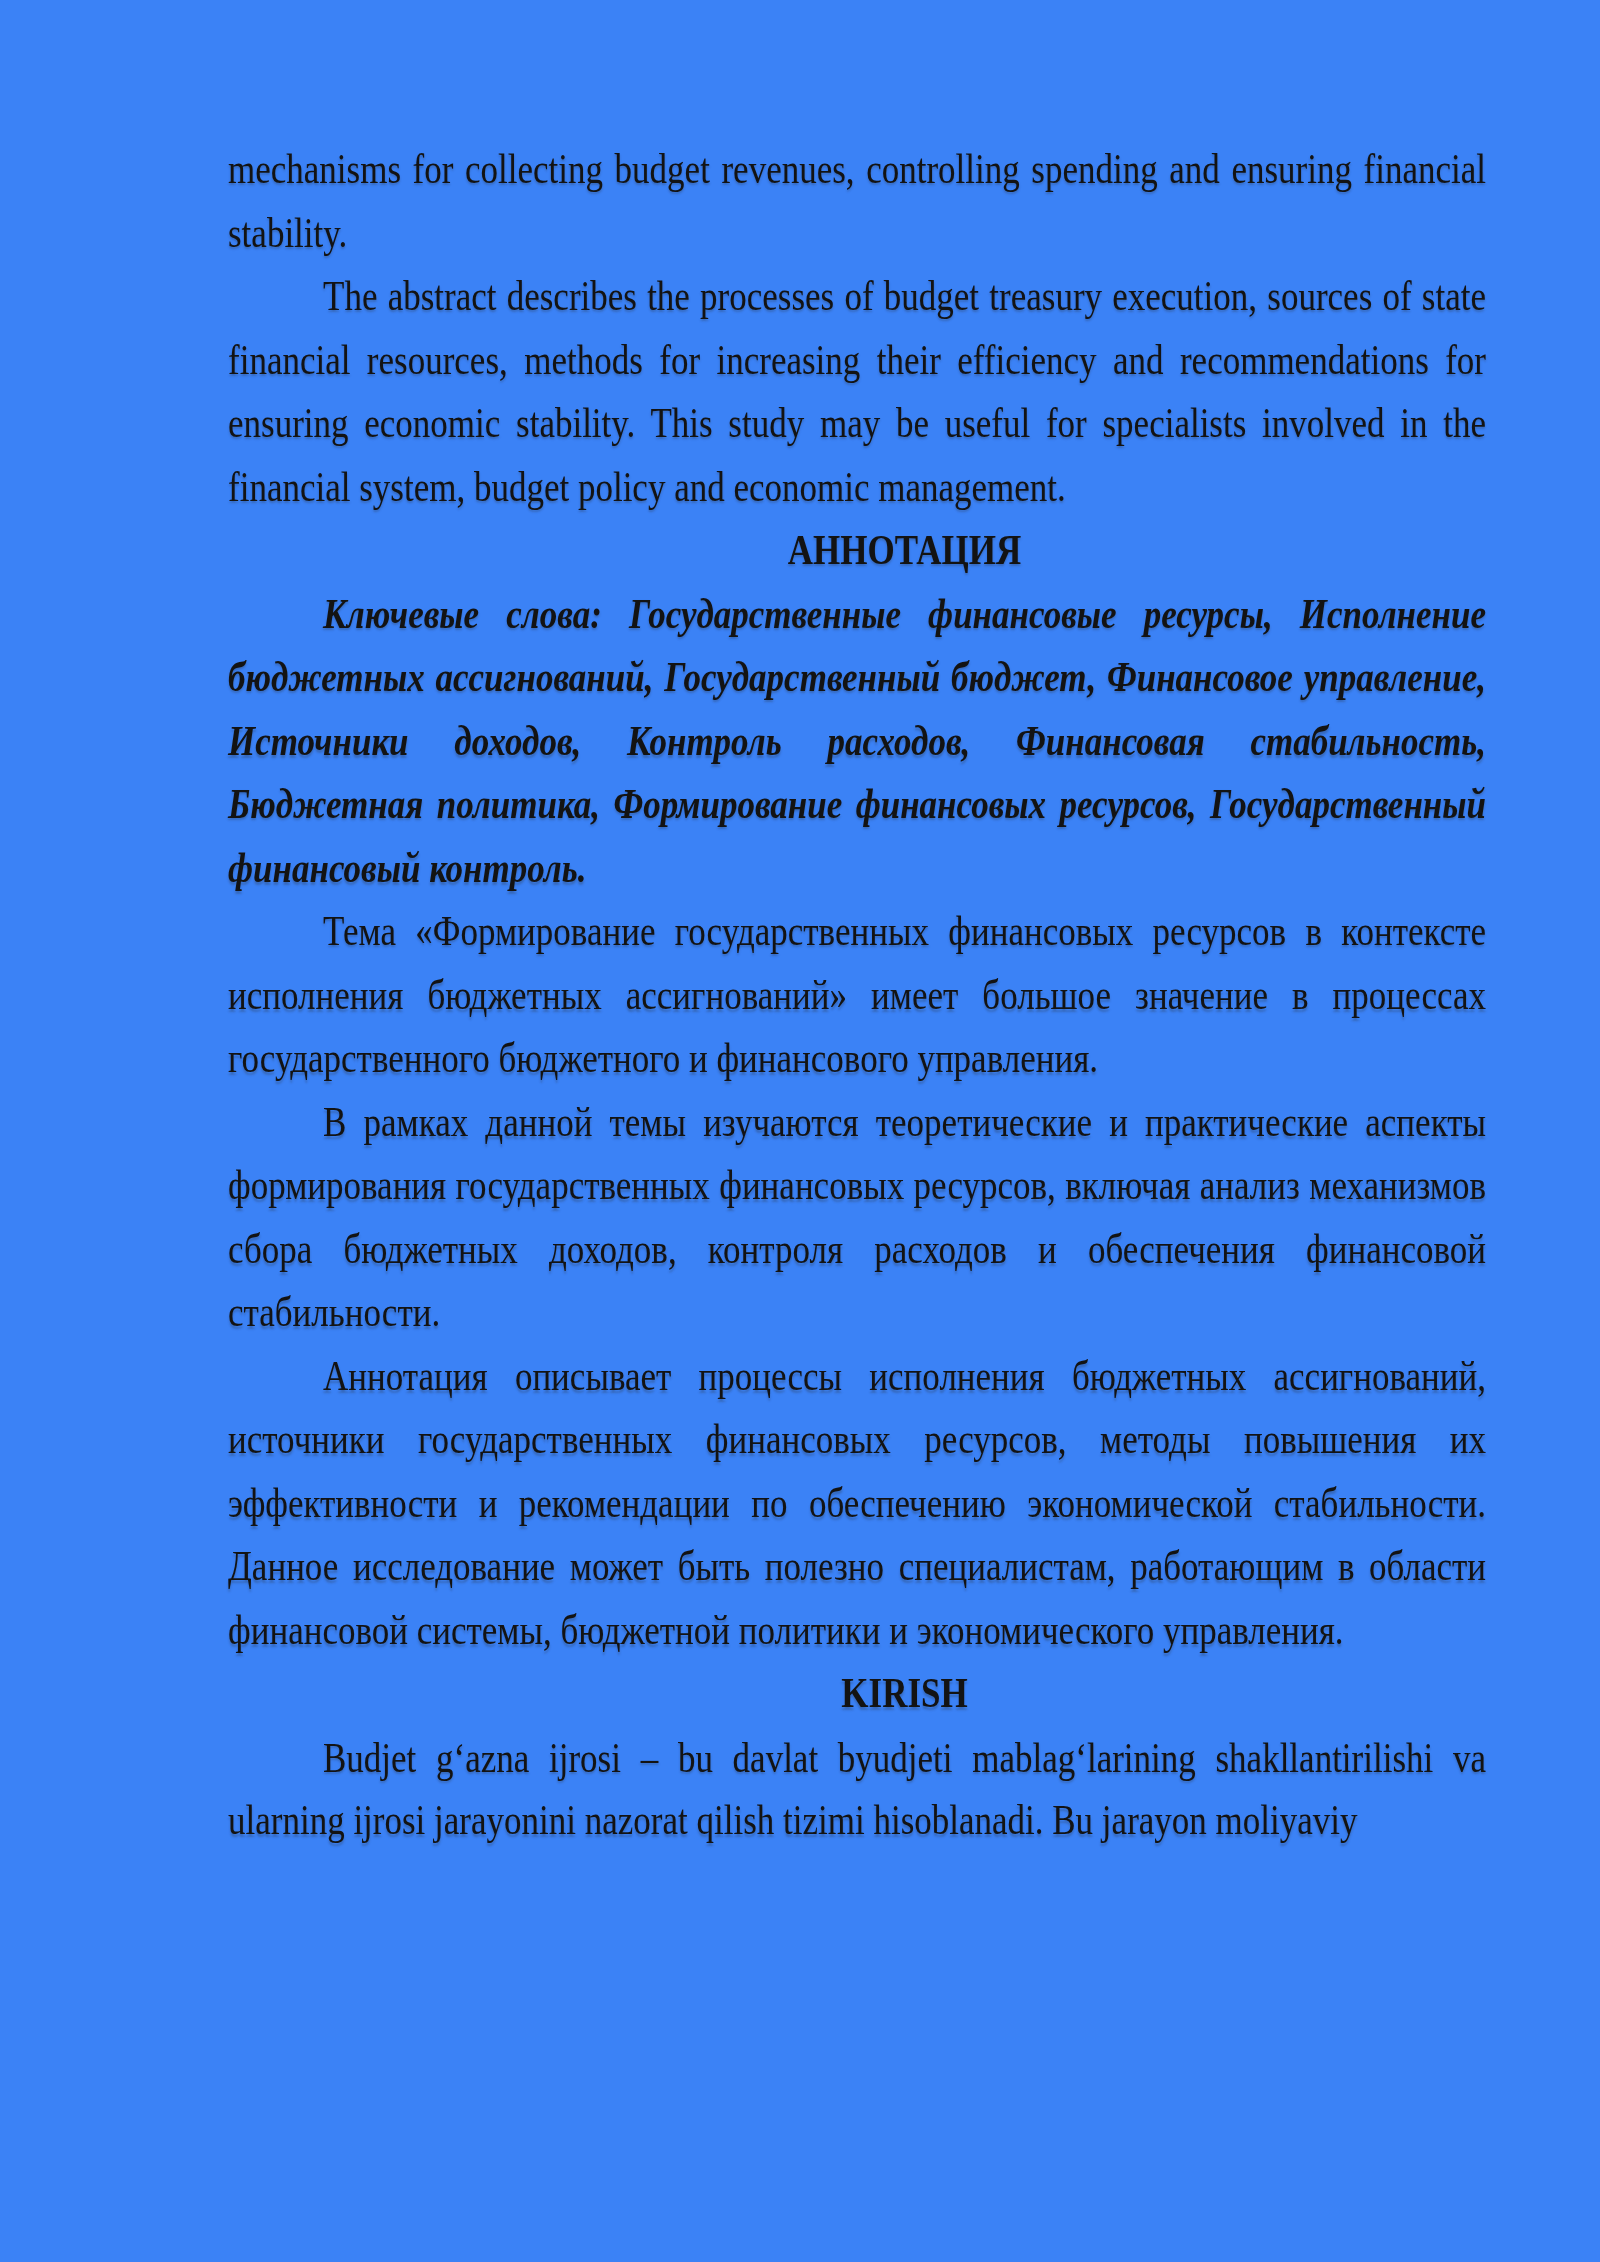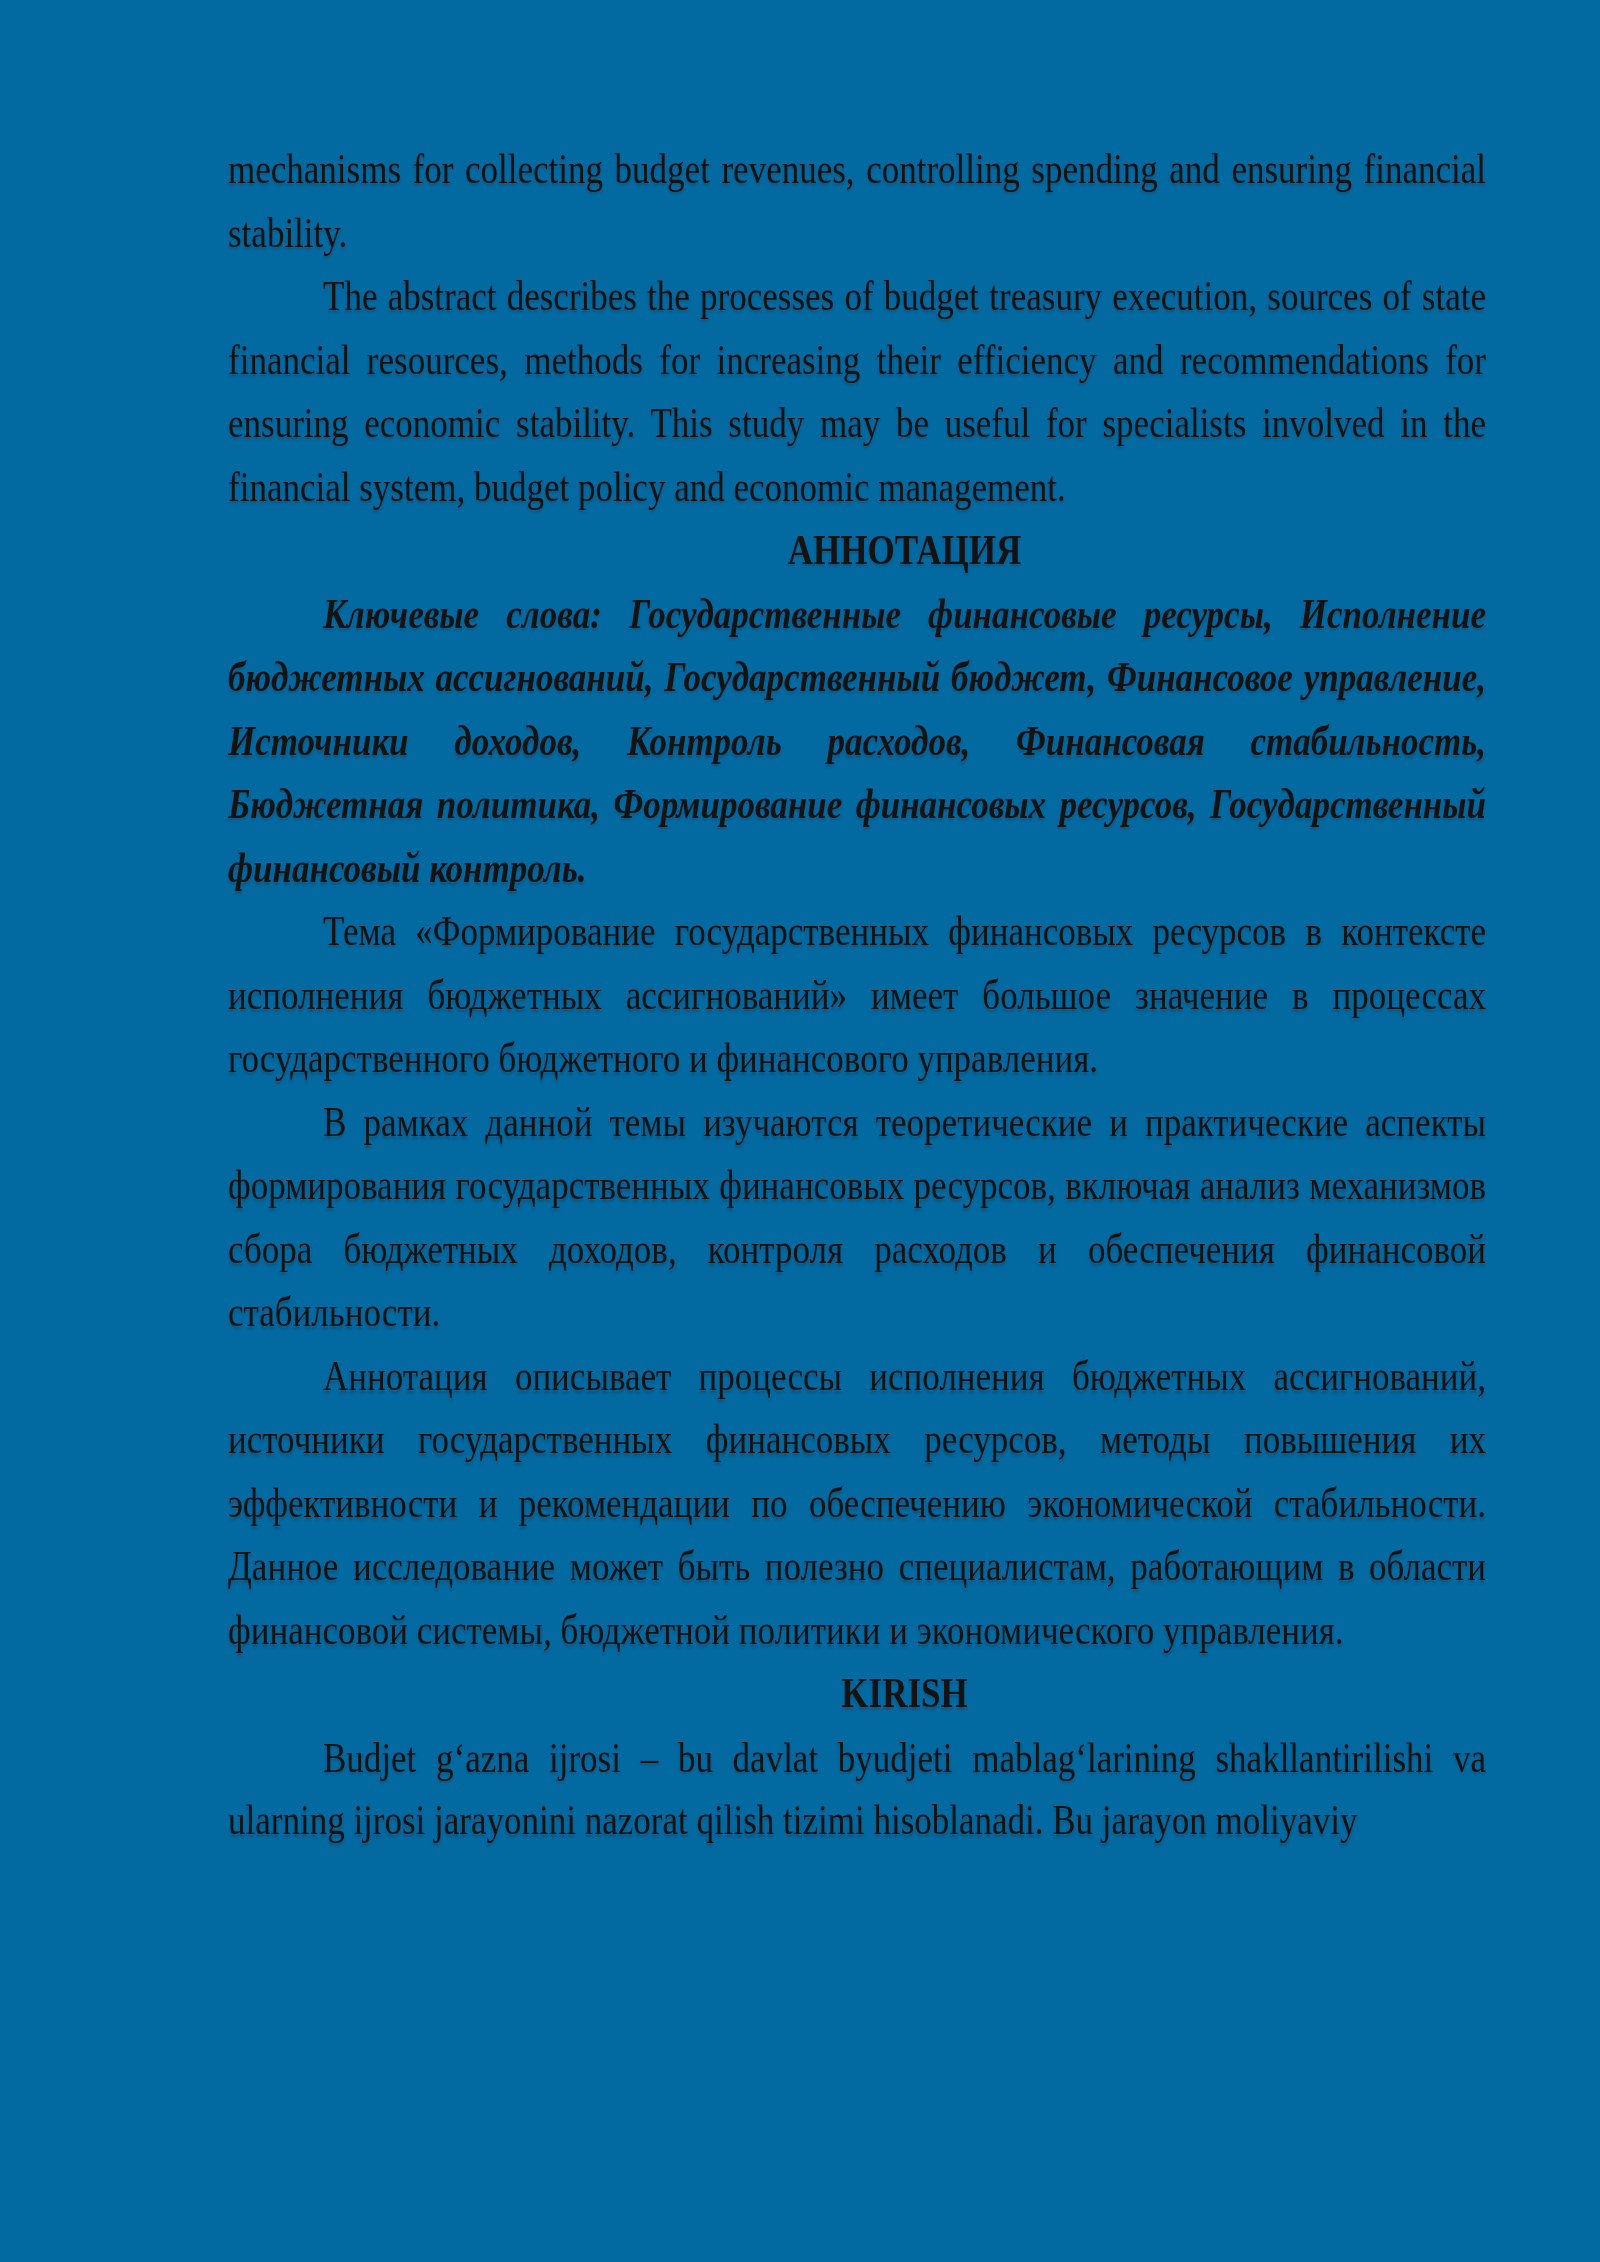--- a/index.html
+++ b/index.html
@@ -4,21 +4,21 @@
 <style>
   html, body {
     margin: 0;
     padding: 0;
     background: #ffffff;
   }
   .page {
     position: relative;
     width: 1600px;
     height: 2262px;
-    background: #0369a1;
+    background: #3b82f6;
     overflow: hidden;
     box-sizing: border-box;
     padding: 138px 114px 8px 228px;
   }
   .content {
     width: 1258px;
     transform: scaleY(1.21);
     transform-origin: 0 0;
     font-family: "Liberation Serif", "DejaVu Serif", serif;
     font-size: 35px;

